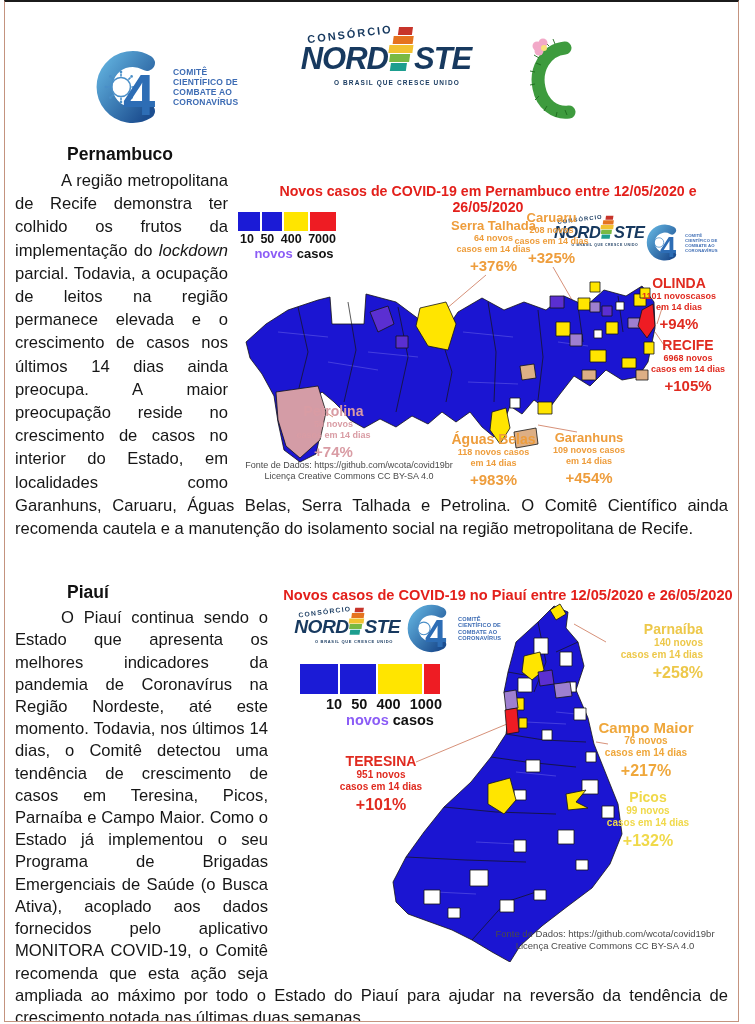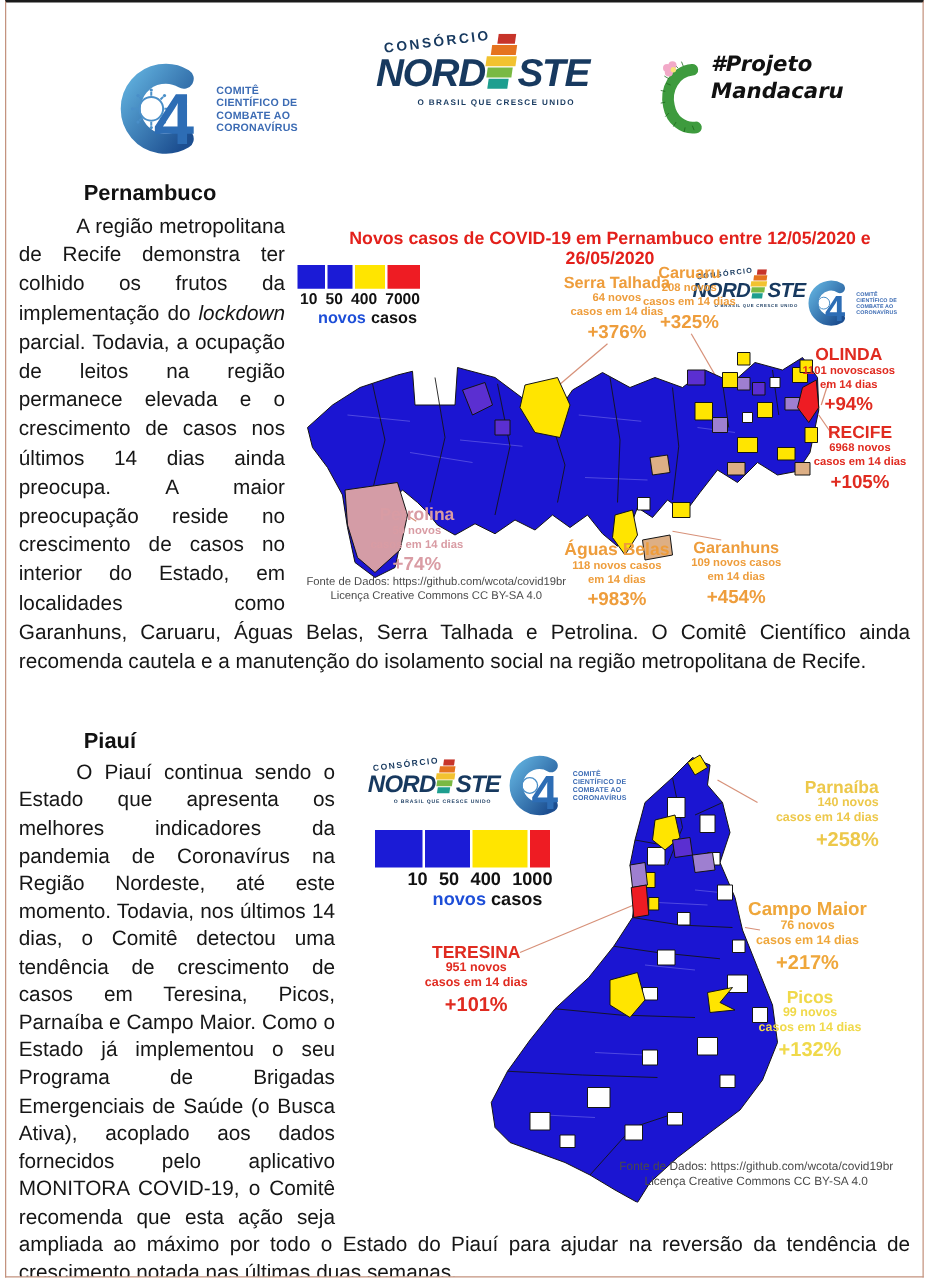--- a/index.html
+++ b/index.html
@@ -48,21 +48,21 @@
   .map-pi .map-source { left:210px; top:344px; width:238px; font-size:9.5px; line-height:12px; }
 
   
   .legend { position:absolute; z-index:2; }
   .legend-bar { display:flex; }
   .seg { margin-right:2px; }
   .seg:last-child { margin-right:0; }
   .seg-blue { background:#1B1BD6; } .seg-yellow { background:#FFE500; } .seg-red { background:#EE1C23; }
   .legend-ticks { display:flex; justify-content:space-between; font-weight:bold; color:#111; }
   .legend-caption { font-weight:bold; text-align:center; }
-  .cap-novos { color:#1d4ed8;margin-left:12px; } .cap-casos { color:#111; margin-left:4px; }
+  .cap-novos { color:#8b5cf6;margin-left:12px; } .cap-casos { color:#111; margin-left:4px; }
   .legend-pe { left:2px; top:32px; width:100px; }
   .legend-pe .legend-bar { height:19px; }
   .legend-pe .s1{width:22px;} .legend-pe .s2{width:20px;} .legend-pe .s3{width:24px;} .legend-pe .s4{width:26px;}
   .legend-pe .legend-ticks { font-size:12.5px; margin-top:1px; padding:0 2px; }
   .legend-pe .legend-caption { font-size:13px; }
   .legend-pi { left:24px; top:80px; width:142px; }
   .legend-pi .legend-bar { height:30px; }
   .legend-pi .s1{width:38px;} .legend-pi .s2{width:36px;} .legend-pi .s3{width:44px;} .legend-pi .s4{width:16px;}
   .legend-pi .legend-ticks { font-size:14.5px; margin-top:2px; padding-left:26px; }
   .legend-pi .legend-caption { font-size:14.5px; padding-left:26px; }
@@ -174,24 +174,20 @@
         <line x1="40" y1="78" x2="42" y2="83"></line>
             <line x1="16" y1="33" x2="11" y2="31"></line>
       </g>
       <g>
         <circle cx="12" cy="14" r="4.5" fill="#F2A9C8"></circle>
             <circle cx="18" cy="11" r="4.5" fill="#F2A9C8"></circle>
         <circle cx="14" cy="19" r="4.5" fill="#F2A9C8"></circle>
             <circle cx="19" cy="16" r="3" fill="#F8E27A"></circle>
       </g>
     </svg>
-    <div class="mandacaru-text">
-      <div>#Projeto</div>
-      <div>Mandacaru</div>
-    </div>
   </div>
 
   <div class="spacer"></div>
 
   <section class="sec sec-pe">
 
     <div class="map-box map-pe">
       <div class="map-title">Novos casos de COVID-19 em Pernambuco entre 12/05/2020 e 26/05/2020</div>
 
       <svg class="map-svg" width="492" height="308" viewBox="0 0 492 308">
@@ -359,20 +355,21 @@
       </div>
     </div>
 
     <h2 class="sec-heading">Pernambuco</h2>
     <p class="body-text"><span>A região metropolitana de Recife demonstra ter colhido os frutos da implementação do </span><em>lockdown</em><span> parcial. Todavia, a ocupação de leitos na região permanece elevada e o crescimento de casos nos últimos 14 dias ainda preocupa. A maior preocupação reside no crescimento de casos no interior do Estado, em localidades como Garanhuns, Caruaru, Águas Belas, Serra Talhada e Petrolina. O Comitê Científico ainda recomenda cautela e a manutenção do isolamento social na região metropolitana de Recife.</span></p>
   </section>
 
   <section class="sec sec-pi">
 
     <div class="map-box map-pi">
+      <div class="map-title">Novos casos de COVID-19 no Piauí entre 12/05/2020 e 26/05/2020</div>
 
       <svg class="map-svg" width="452" height="378" viewBox="0 0 452 378">
         <g stroke="#D79179" stroke-width="1">
           <line x1="330" y1="58" x2="298" y2="40"></line>
           <line x1="332" y1="160" x2="320" y2="158"></line>
           <line x1="140" y1="178" x2="231" y2="140"></line>
           <line x1="342" y1="222" x2="314" y2="217"></line>
         </g>
         <g transform="translate(0,8)" stroke="#141414" stroke-width="0.8" stroke-linejoin="round">
           <path fill="#1B15D2" d="M278 14 L292 20 L290 36 L302 50 L308 74 L300 98 L312 126 L318 152 L330 182 L342 212 L346 242 L334 272 L316 296 L292 314 L266 334 L244 354 L234 370 L216 360 L196 348 L176 338 L154 330 L132 322 L120 310 L117 290 L130 265 L148 240 L168 215 L195 190 L215 165 L230 142 L233 120 L228 100 L232 80 L240 50 L262 30 Z"></path>

